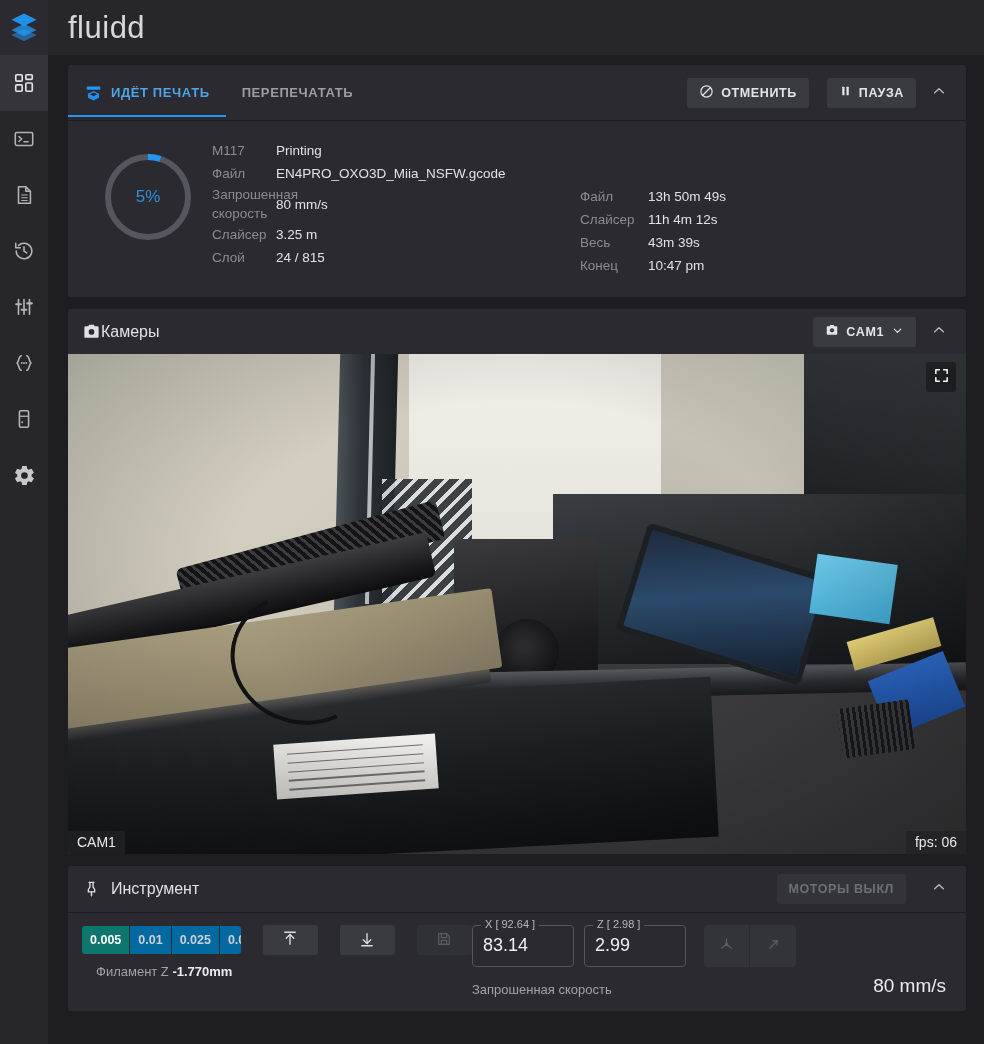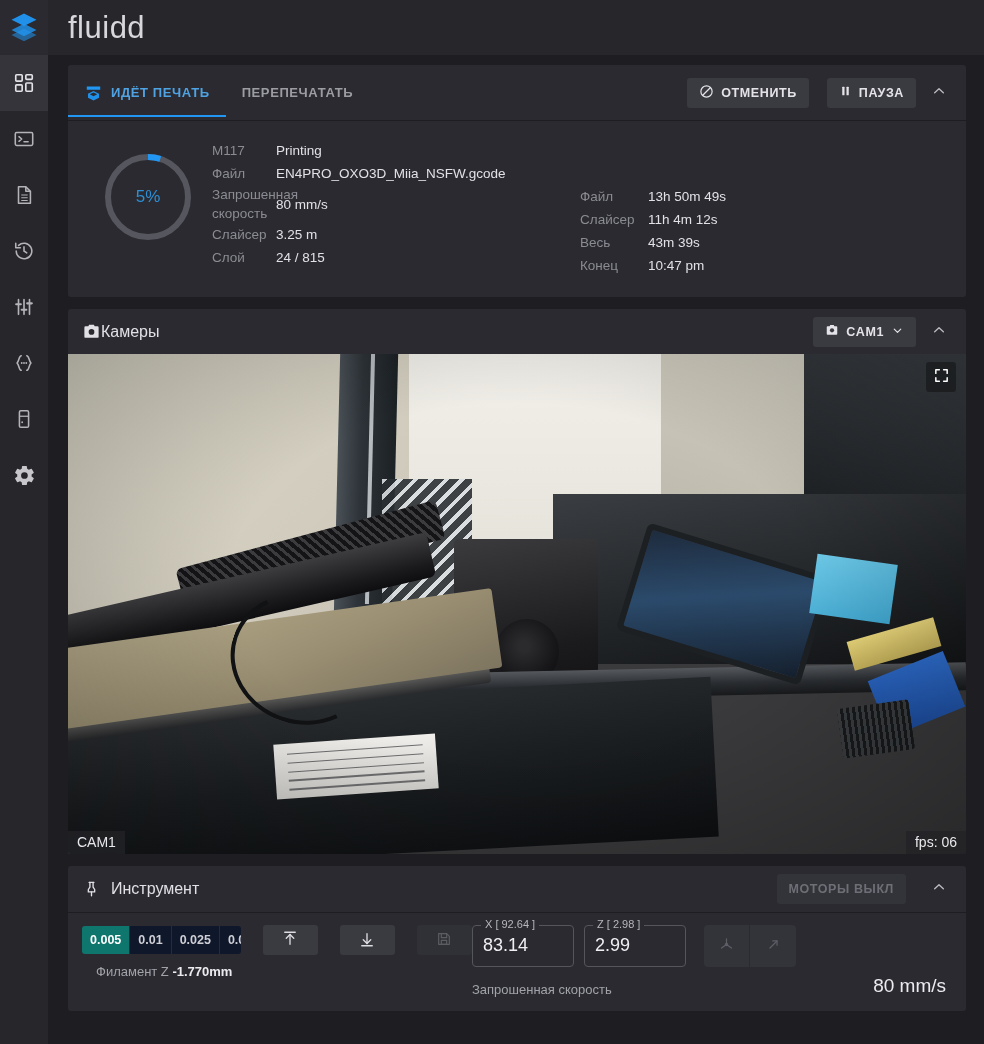--- a/index.html
+++ b/index.html
@@ -280,21 +280,21 @@
     border-bottom: 1px solid #1e1e22;
   }
   .tool-head .title { font-size: 16px; color: #e0e0e5; }
 
   .tool-body { padding: 12px 14px 14px 14px; display: flex; align-items: flex-start; }
 
   .left-tools { width: 390px; flex: 0 0 390px; }
   .steps-row { display: flex; align-items: center; gap: 22px; }
   .seg { display: flex; border-radius: 3px; overflow: hidden; }
   .seg button {
-    background: #0f172a; border: none; color: #cfcfd5;
+    background: #0369a1; border: none; color: #cfcfd5;
     font-size: 12.5px; font-weight: bold; padding: 7px 8px;
     font-family: "Liberation Sans", sans-serif;
     border-right: 1px solid #2a2a30;
   }
   .seg button:last-child { border-right: none; }
   .seg button.sel { background: #0f766e; color: #fff; }
 
   .icobtn {
     width: 62px; height: 30px; border-radius: 3px; border: none;
     background: #3a3a41; color: #dcdce1;

